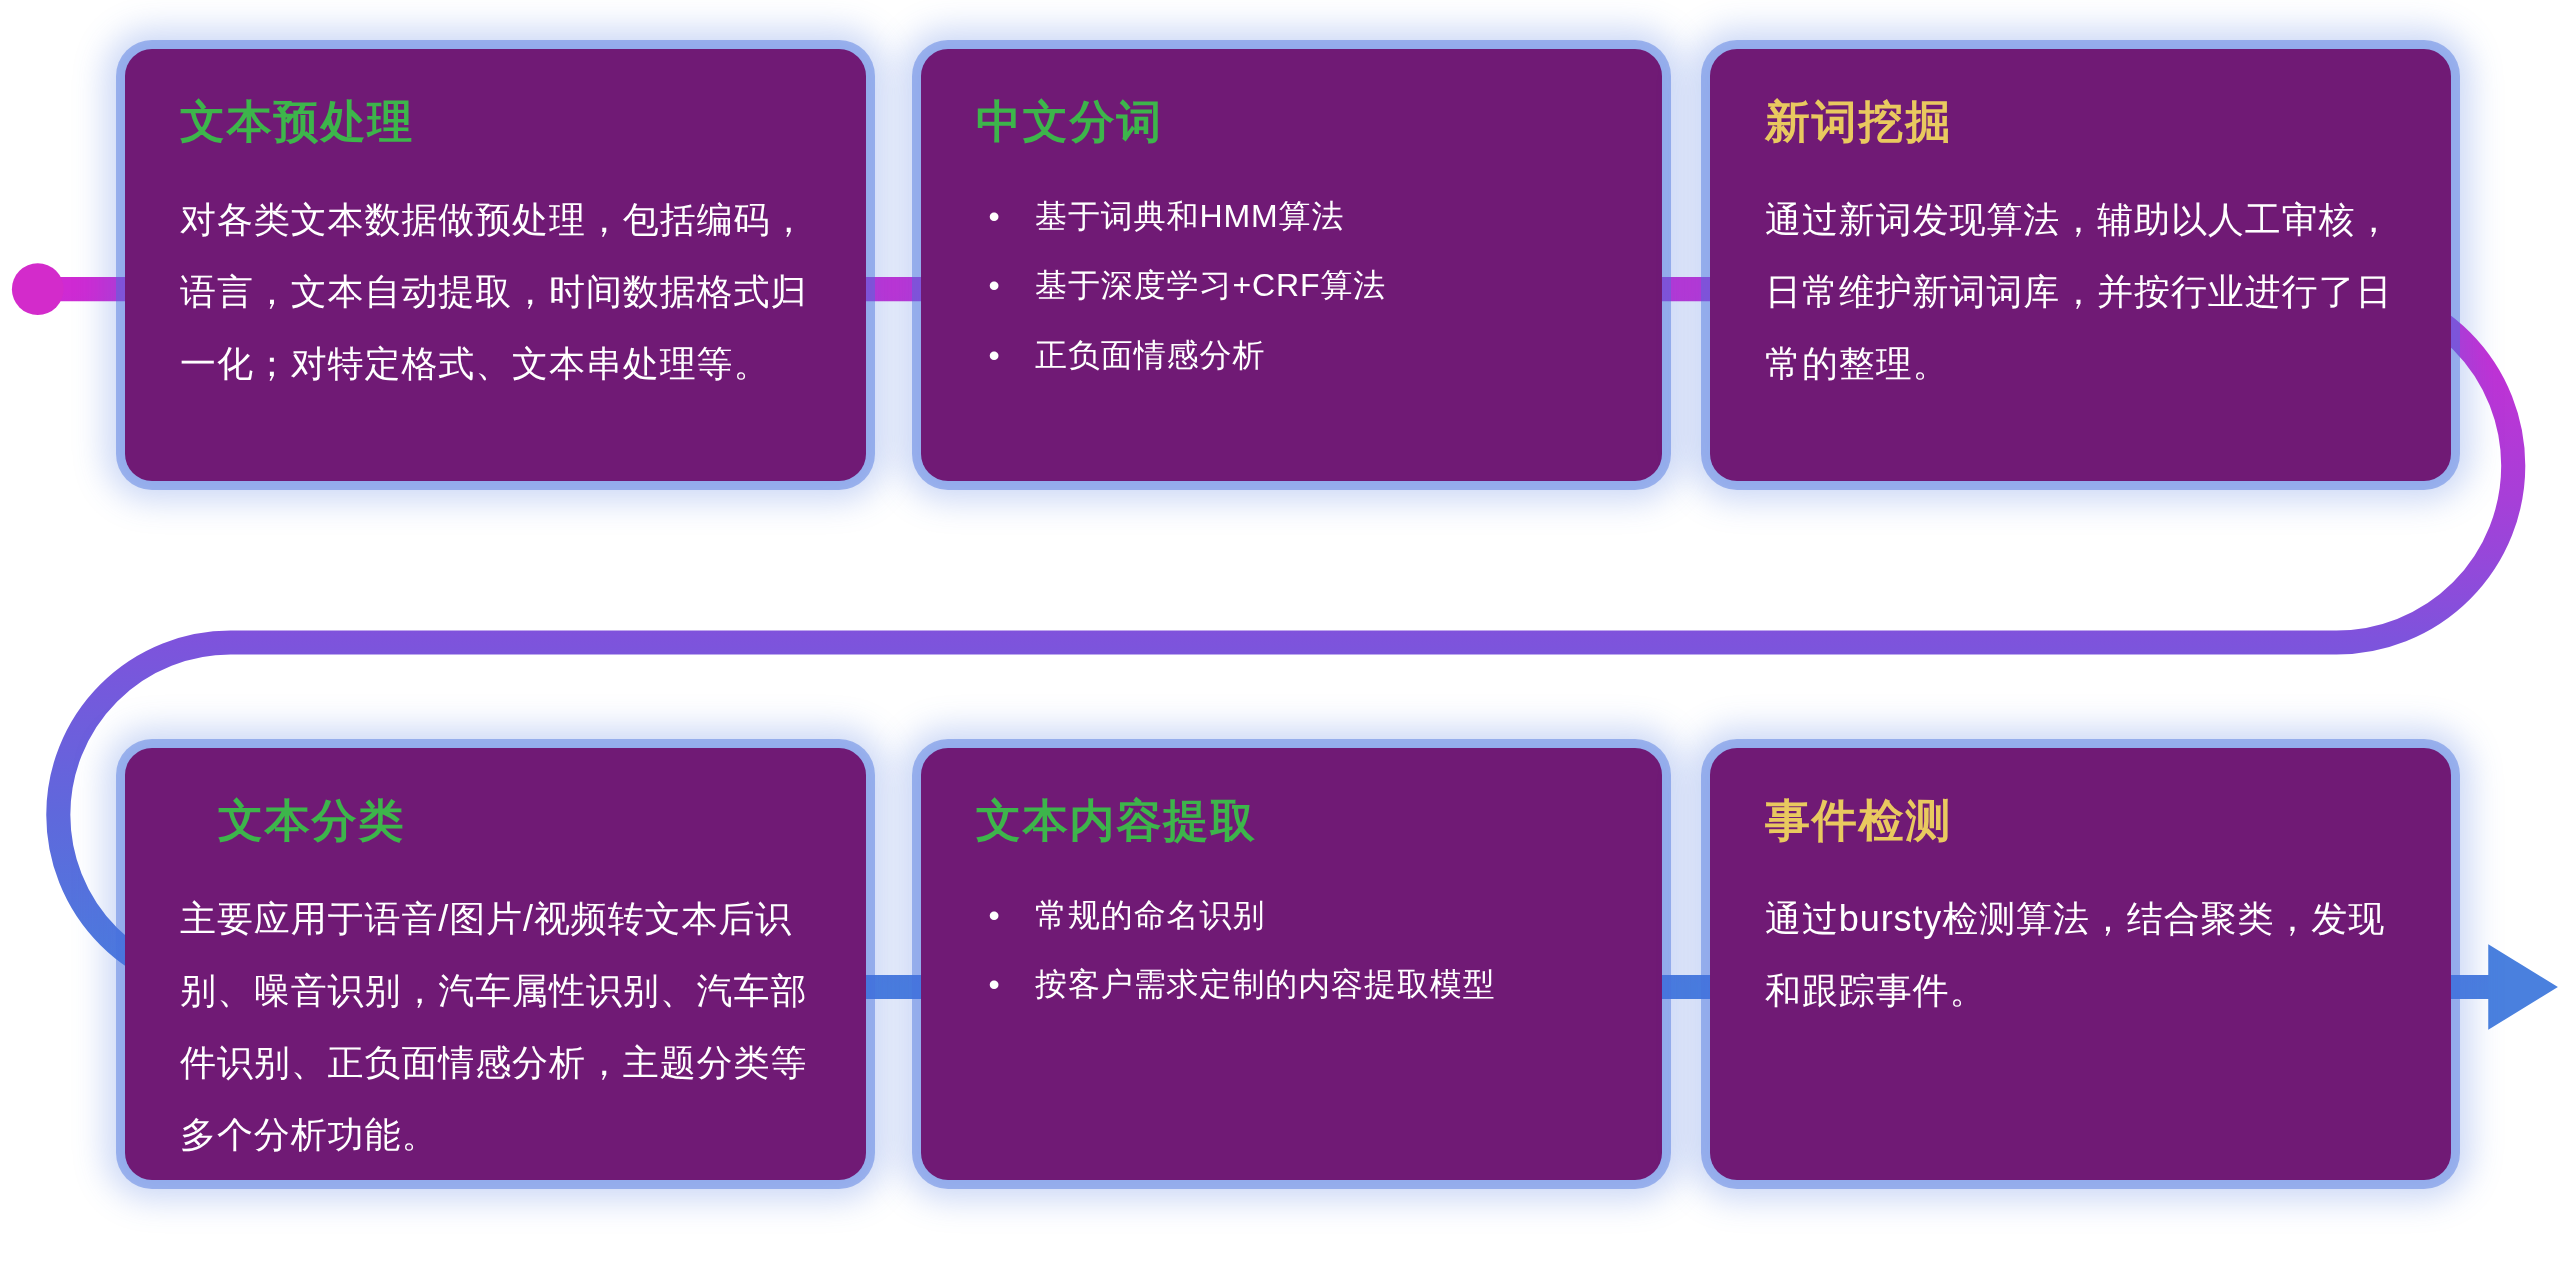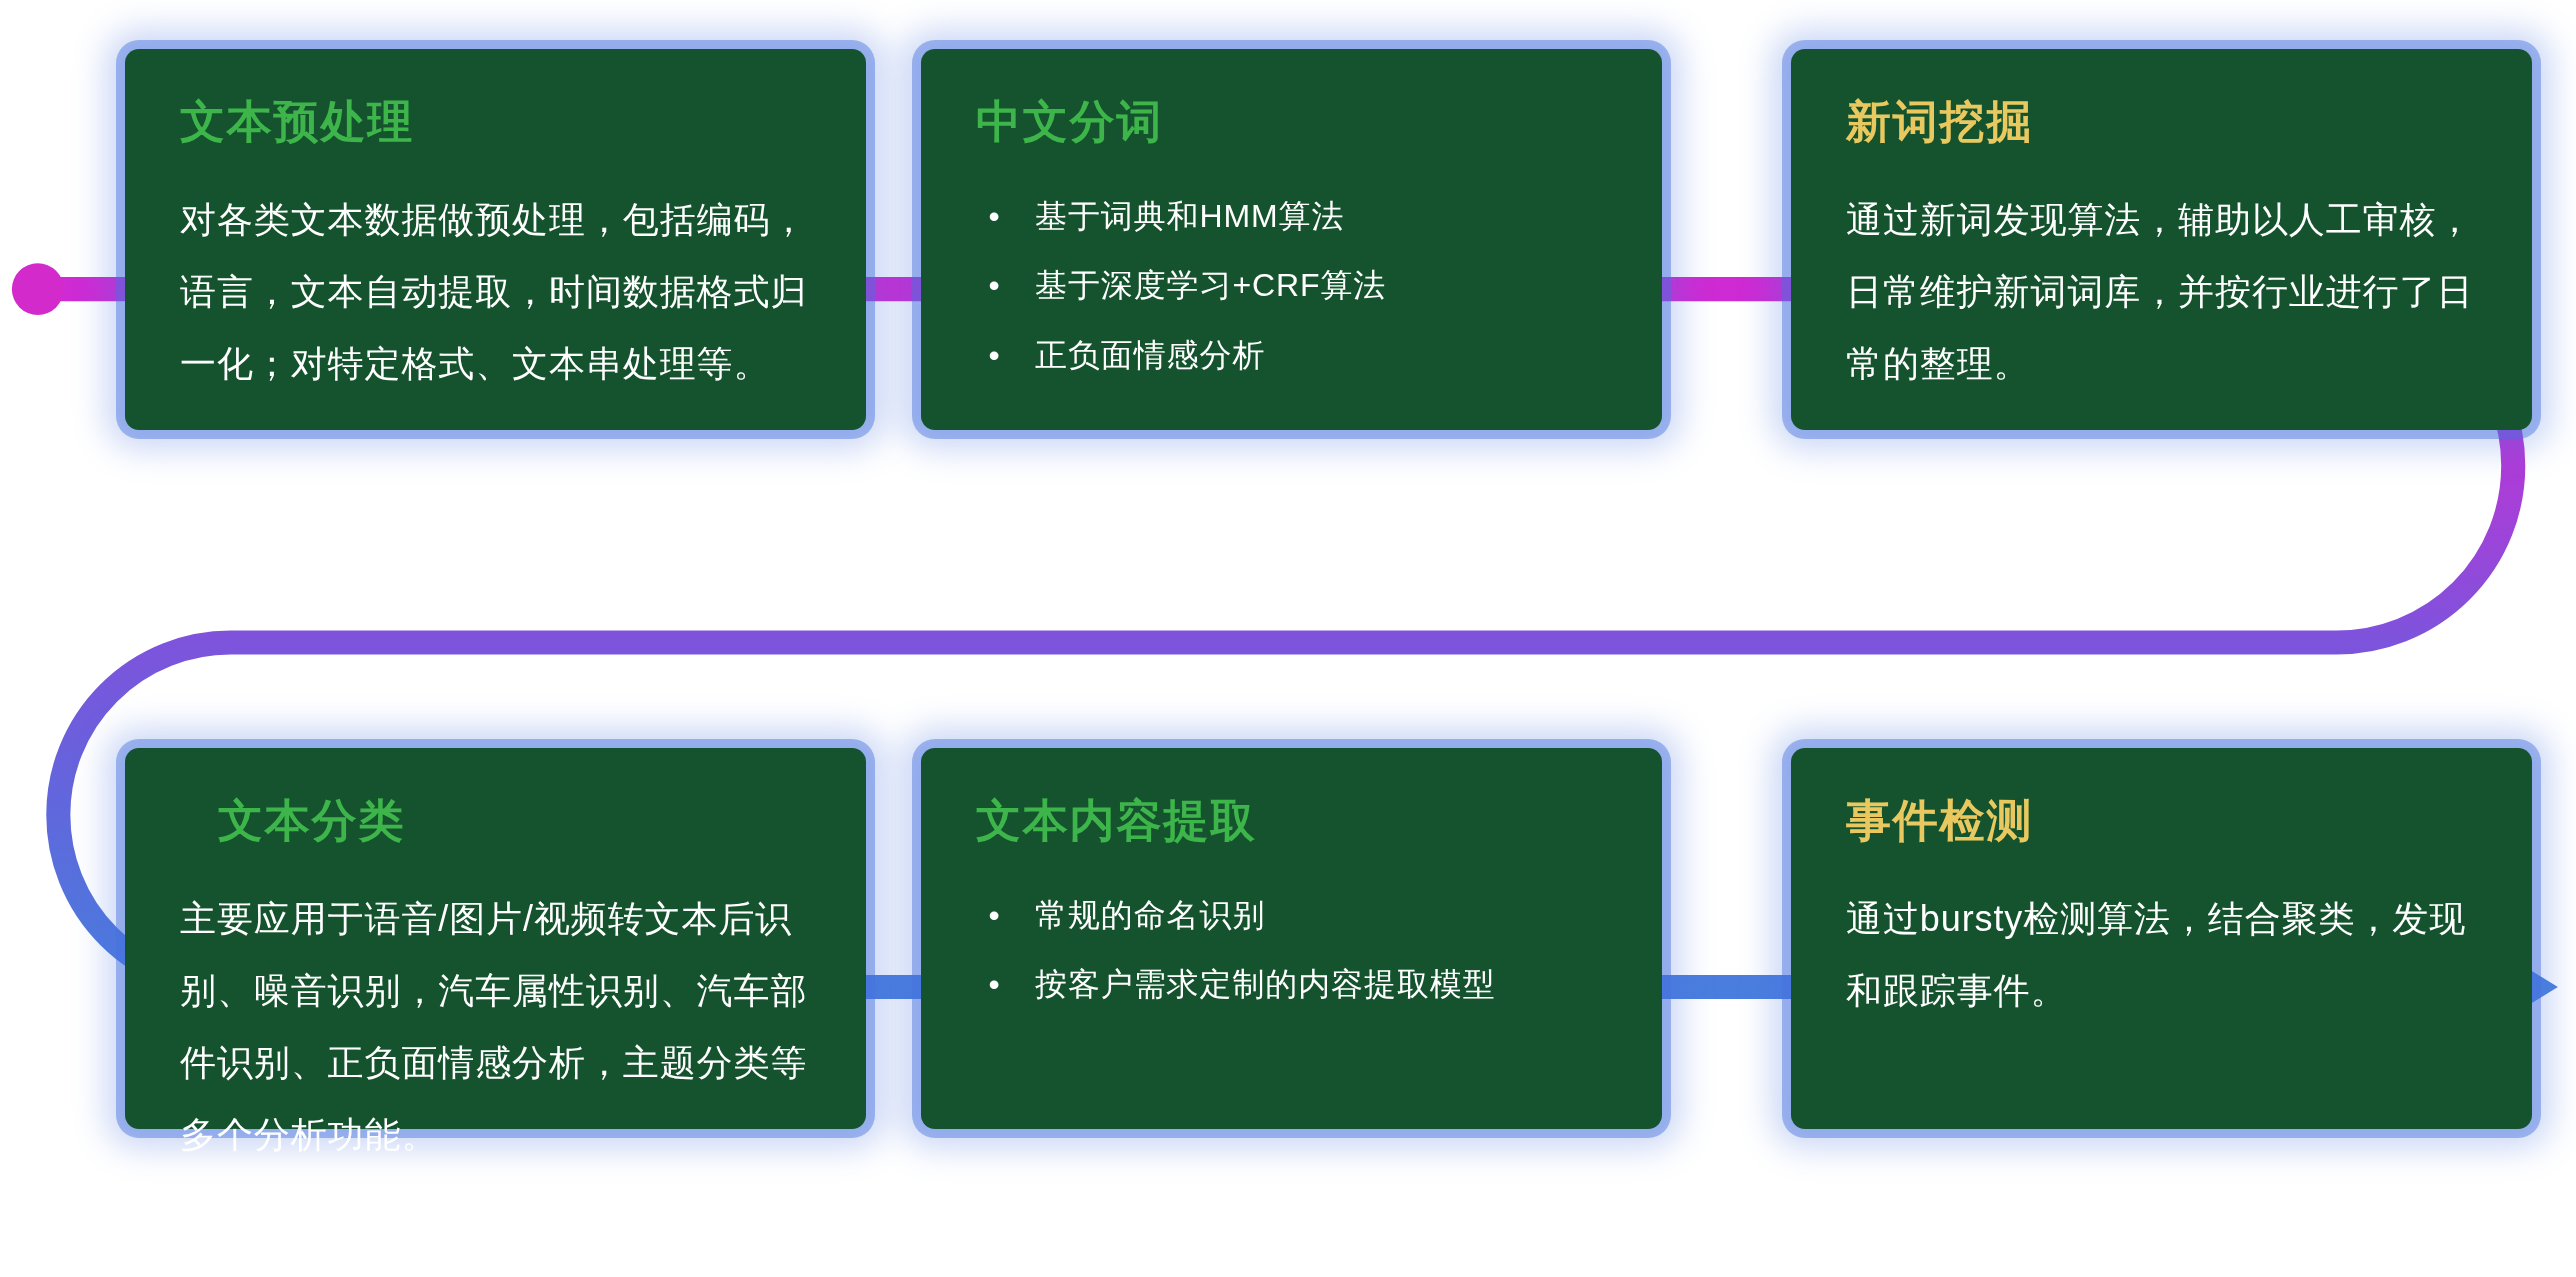--- a/index.html
+++ b/index.html
@@ -16,35 +16,35 @@
 
   .flow-svg {
     position: absolute;
     inset: 0;
     z-index: 0;
   }
 
   .card {
     position: absolute;
     width: 741px;
-    height: 381px;
-    background: #14532d;
-    border-radius: 14px;
+    height: 432px;
+    background: #701a75;
+    border-radius: 27px;
     padding: 43px 55px;
     z-index: 1;
     box-shadow:
       0 0 0 9px rgba(72, 114, 222, 0.45),
       0 0 32px 19.6px rgba(72, 114, 222, 0.28);
   }
 
   .row1 { top: 49px; }
   .row2 { top: 748px; }
   .col1 { left: 125px; }
   .col2 { left: 921px; }
-  .col3 { left: 1791px; }
+  .col3 { left: 1710px; }
 
   .card-title {
     font-size: 45px;
     font-weight: 700;
     letter-spacing: 1.8px;
     margin-bottom: 32px;
   }
 
   .card-body {
     font-size: 36px;

